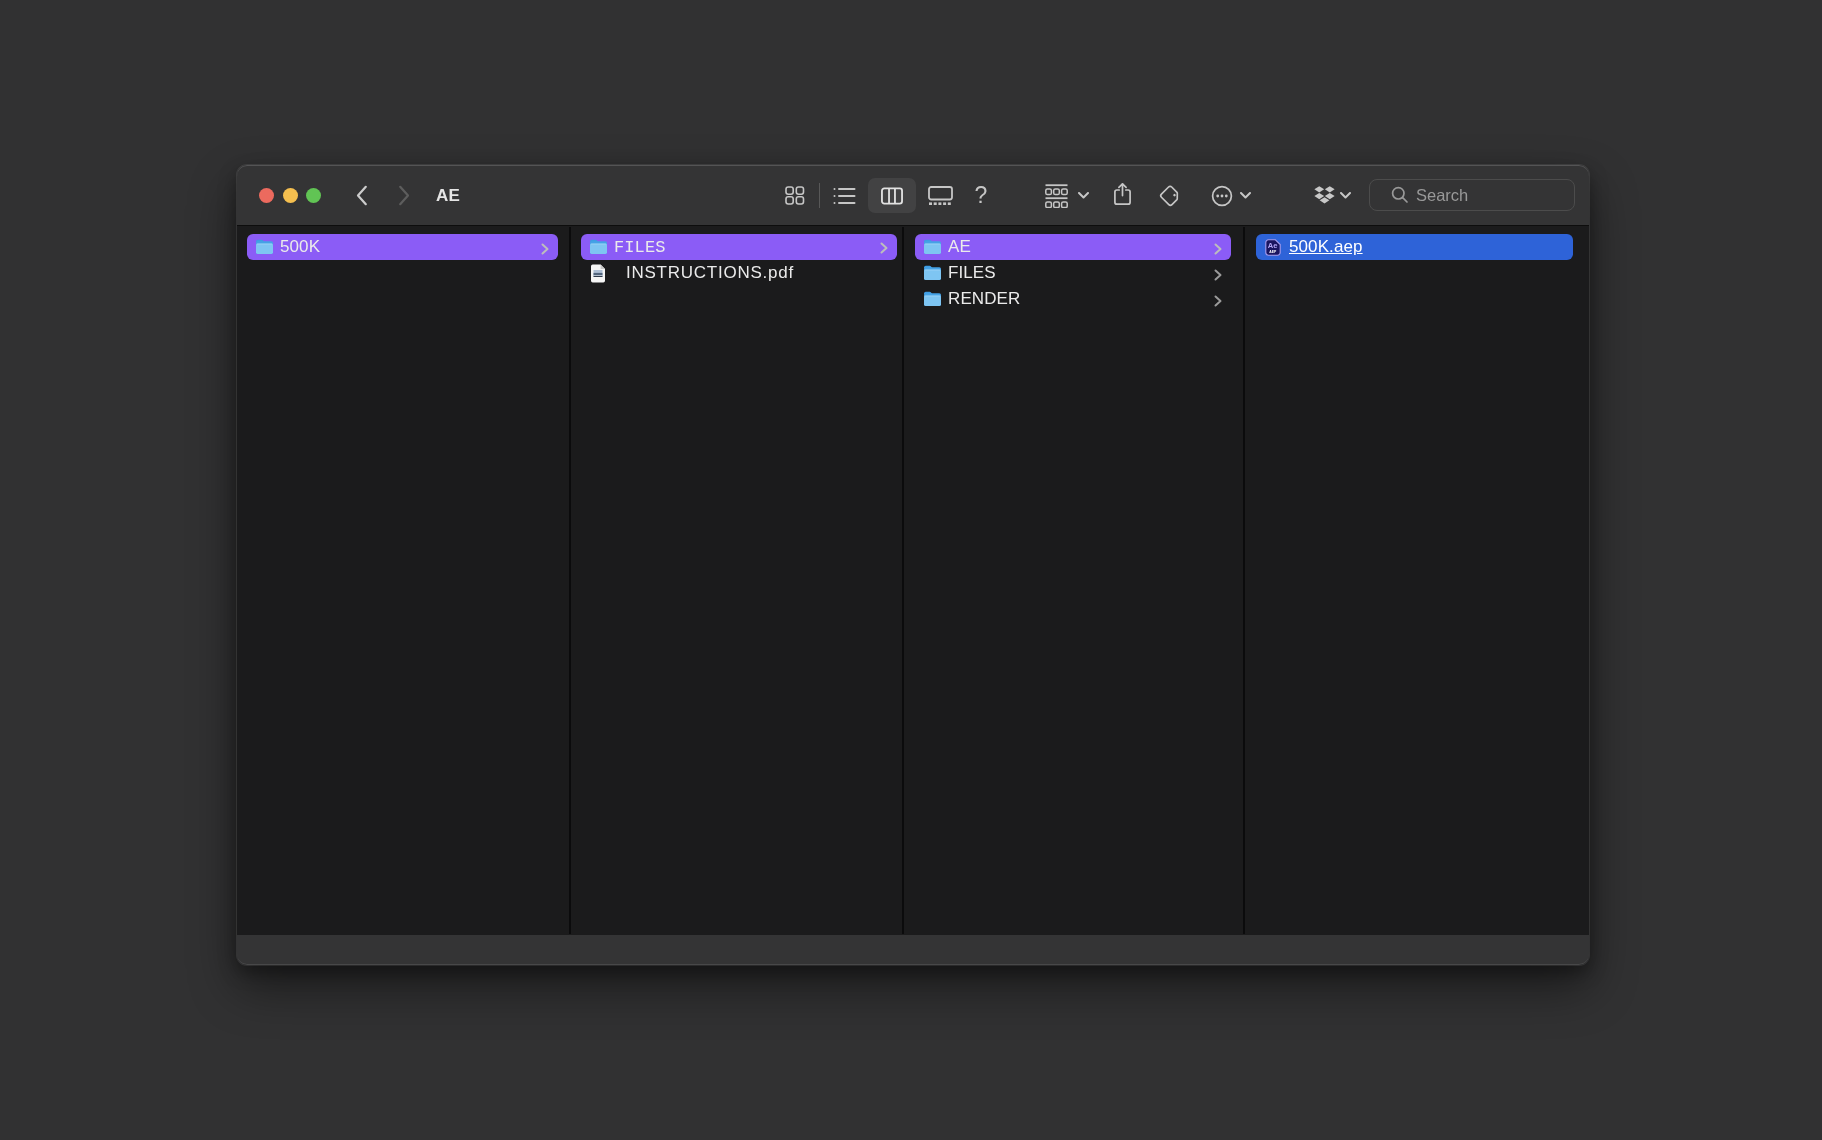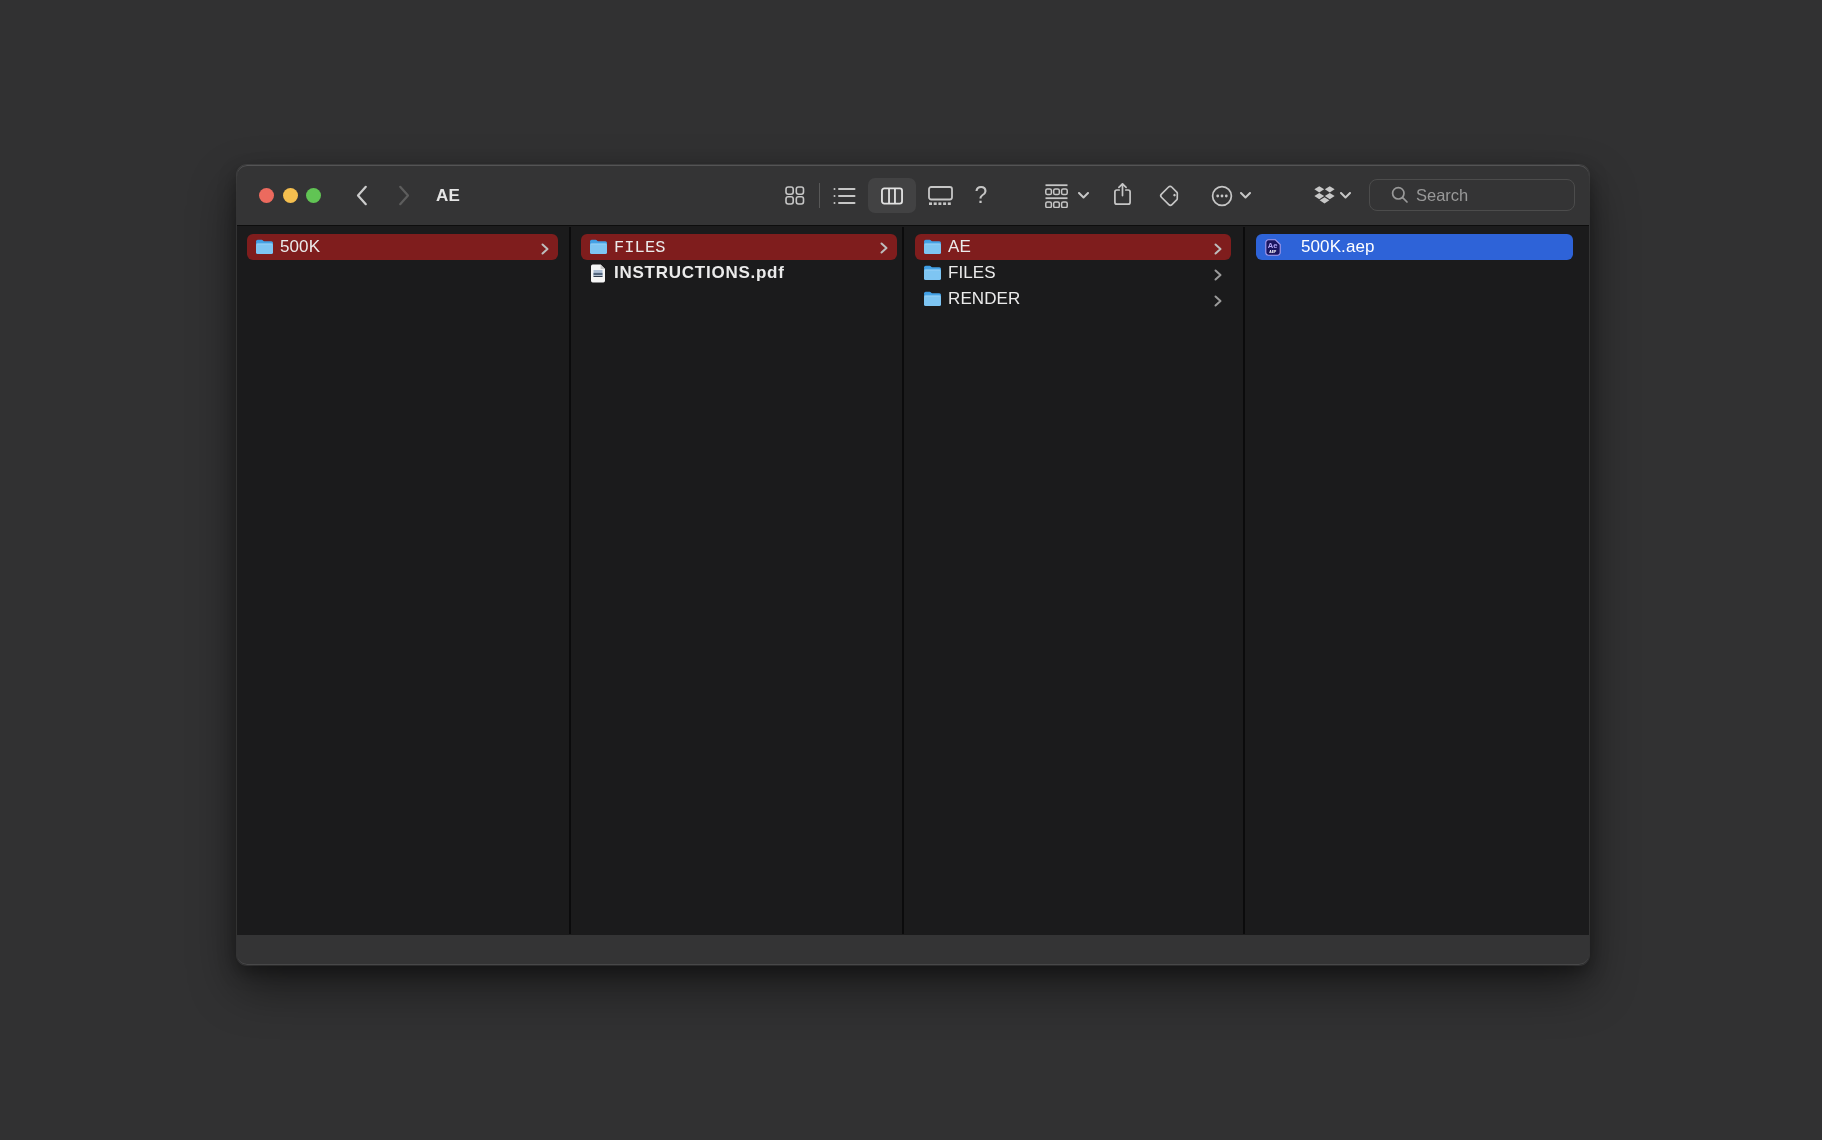--- a/index.html
+++ b/index.html
@@ -55,21 +55,21 @@
     position:absolute;left:0;bottom:0;width:100%;height:30px;
     background:#343435;border-radius:0 0 10px 10px;box-shadow:inset 0 -1px 0 rgba(255,255,255,0.10);
   }
   .row{
     position:absolute;height:26px;border-radius:6px;
     display:flex;align-items:center;
   }
   .row .icon{margin-left:8px;flex:0 0 auto;display:flex;}
   .row .label{transform:translateZ(0);color:#ebebeb;font-size:17px;margin-left:6px;white-space:nowrap;letter-spacing:0.1px;}
   .row .chev{position:absolute;right:9px;top:7px;}
-  .sel-gray{background:#7f1d1d;}
+  .sel-gray{background:#8b5cf6;}
   .sel-blue{background:#2e63d8;}
 </style>
 </head>
 <body>
 <div class="window">
   <div class="titlebar">
     <div class="tl r"></div>
       <div class="tl y"></div>
       <div class="tl g"></div>
 
@@ -257,21 +257,21 @@
     <span class="icon" style="margin-left:9px;">
         <svg width="16" height="19" viewBox="0 0 16 19">
       <path d="M1 2.2 a1.7 1.7 0 0 1 1.7-1.7 h7.9 L15 4.9 V16.8 a1.7 1.7 0 0 1 -1.7 1.7 H2.7 A1.7 1.7 0 0 1 1 16.8 z" fill="#f5f5f5"></path>
       <path d="M10.6 0.5 L15 4.9 H10.6 z" fill="#c7c7c7"></path>
       <rect x="3.5" y="6" width="9" height="7" fill="#aebfd4"></rect>
       <rect x="3.5" y="8.9" width="9" height="2.6" fill="#51647c"></rect>
       <rect x="3.5" y="11.5" width="9" height="1.5" fill="#e8ecf0"></rect>
       <rect x="3.5" y="12" width="9" height="1" fill="#2e3a4a"></rect>
     </svg>
       </span>
-    <span class="label" style="margin-left:8px;letter-spacing:0.75px;font-weight:bold;">INSTRUCTIONS.pdf</span>
+    <span class="label" style="margin-left:20px;letter-spacing:0.75px;">INSTRUCTIONS.pdf</span>
   </div>
 
   <div class="row sel-gray" style="left:678px;top:69px;width:316px;">
     <span class="icon">
         <svg width="19" height="17" viewBox="0 0 19 17">
           <g transform="translate(0 -1.4)">
       <path d="M1 4.6 v-1 a1.7 1.7 0 0 1 1.7-1.5 h3.9 a1.5 1.5 0 0 1 1.2 0.6 l1.7 2 z" fill="#3e9de4"></path>
       <rect x="1" y="3.6" width="17" height="12.8" rx="1.7" fill="#45a2e6"></rect>
       <rect x="1" y="6" width="17" height="10.4" rx="1.7" fill="#7ec5f2"></rect>
       <rect x="1.7" y="6" width="15.6" height="1.1" fill="#93cef5"></rect>
@@ -317,17 +317,17 @@
   </div>
 
   <div class="row sel-blue" style="left:1019px;top:69px;width:317px;">
     <span class="icon" style="margin-left:9px;">
         <svg width="16" height="17" viewBox="0 0 16 17">
       <path d="M0.8 3.4 a2.6 2.6 0 0 1 2.6-2.6 h7 L15.2 5.6 v8 a2.6 2.6 0 0 1 -2.6 2.6 H3.4 a2.6 2.6 0 0 1 -2.6-2.6 z" fill="#1a1560" stroke="#a79ef0" stroke-width="1.1"></path>
       <text x="7.6" y="9.2" font-size="7.6" font-weight="bold" fill="#b3a6f5" text-anchor="middle" font-family="Liberation Sans">Ae</text>
       <text x="7.8" y="14.2" font-size="3.4" font-weight="bold" fill="#ffffff" text-anchor="middle" font-family="Liberation Sans">AEP</text>
     </svg>
       </span>
-    <span class="label" style="color:#ffffff;margin-left:20px;">500K.aep</span>
+    <span class="label" style="color:#ffffff;margin-left:8px;text-decoration:underline;">500K.aep</span>
   </div>
 
   <div class="bottombar"></div>
 </div>
 
 </body></html>

